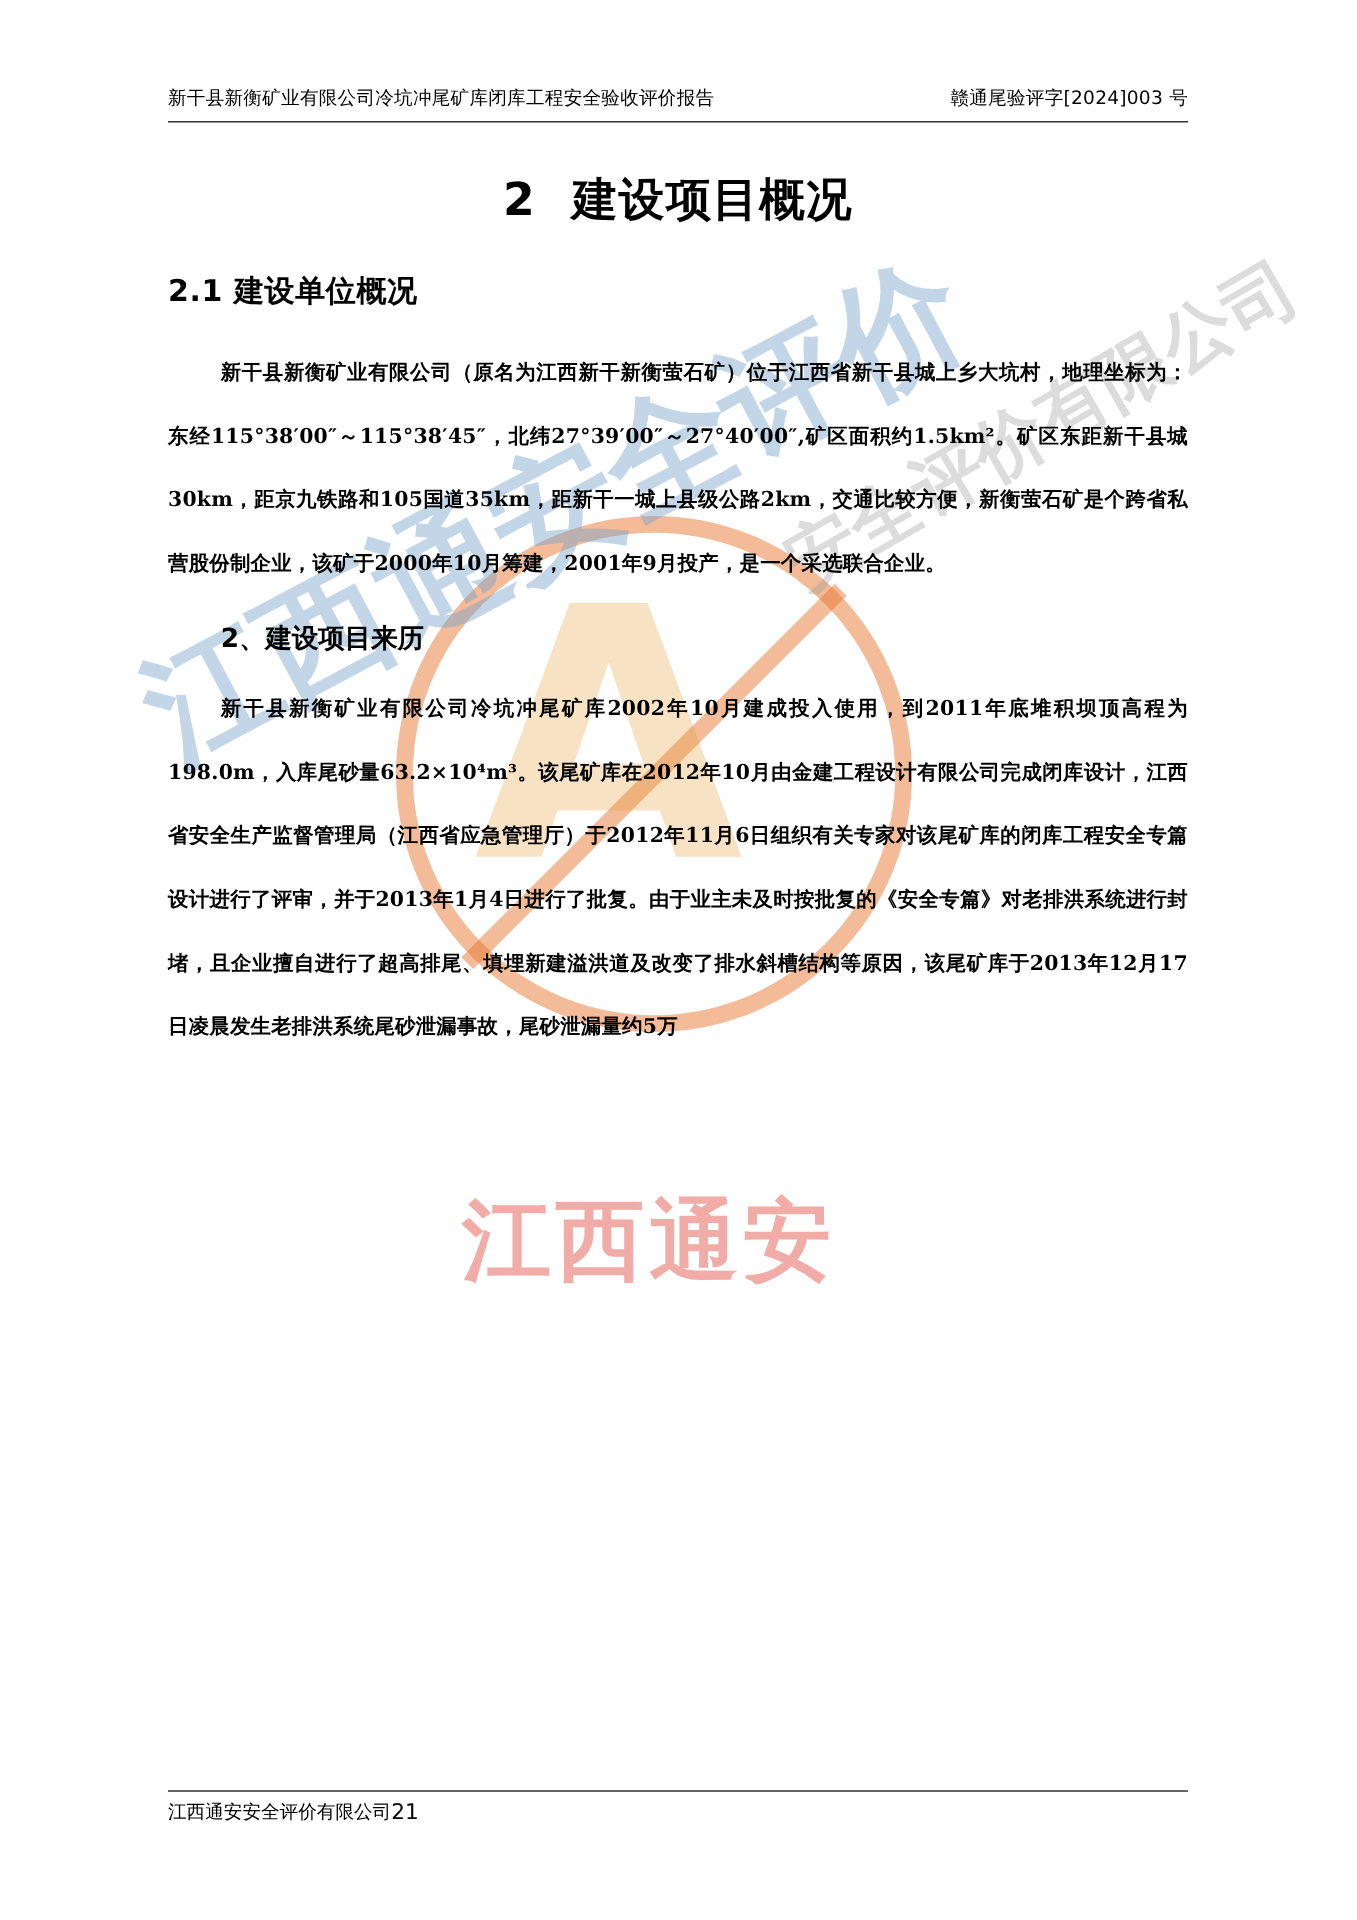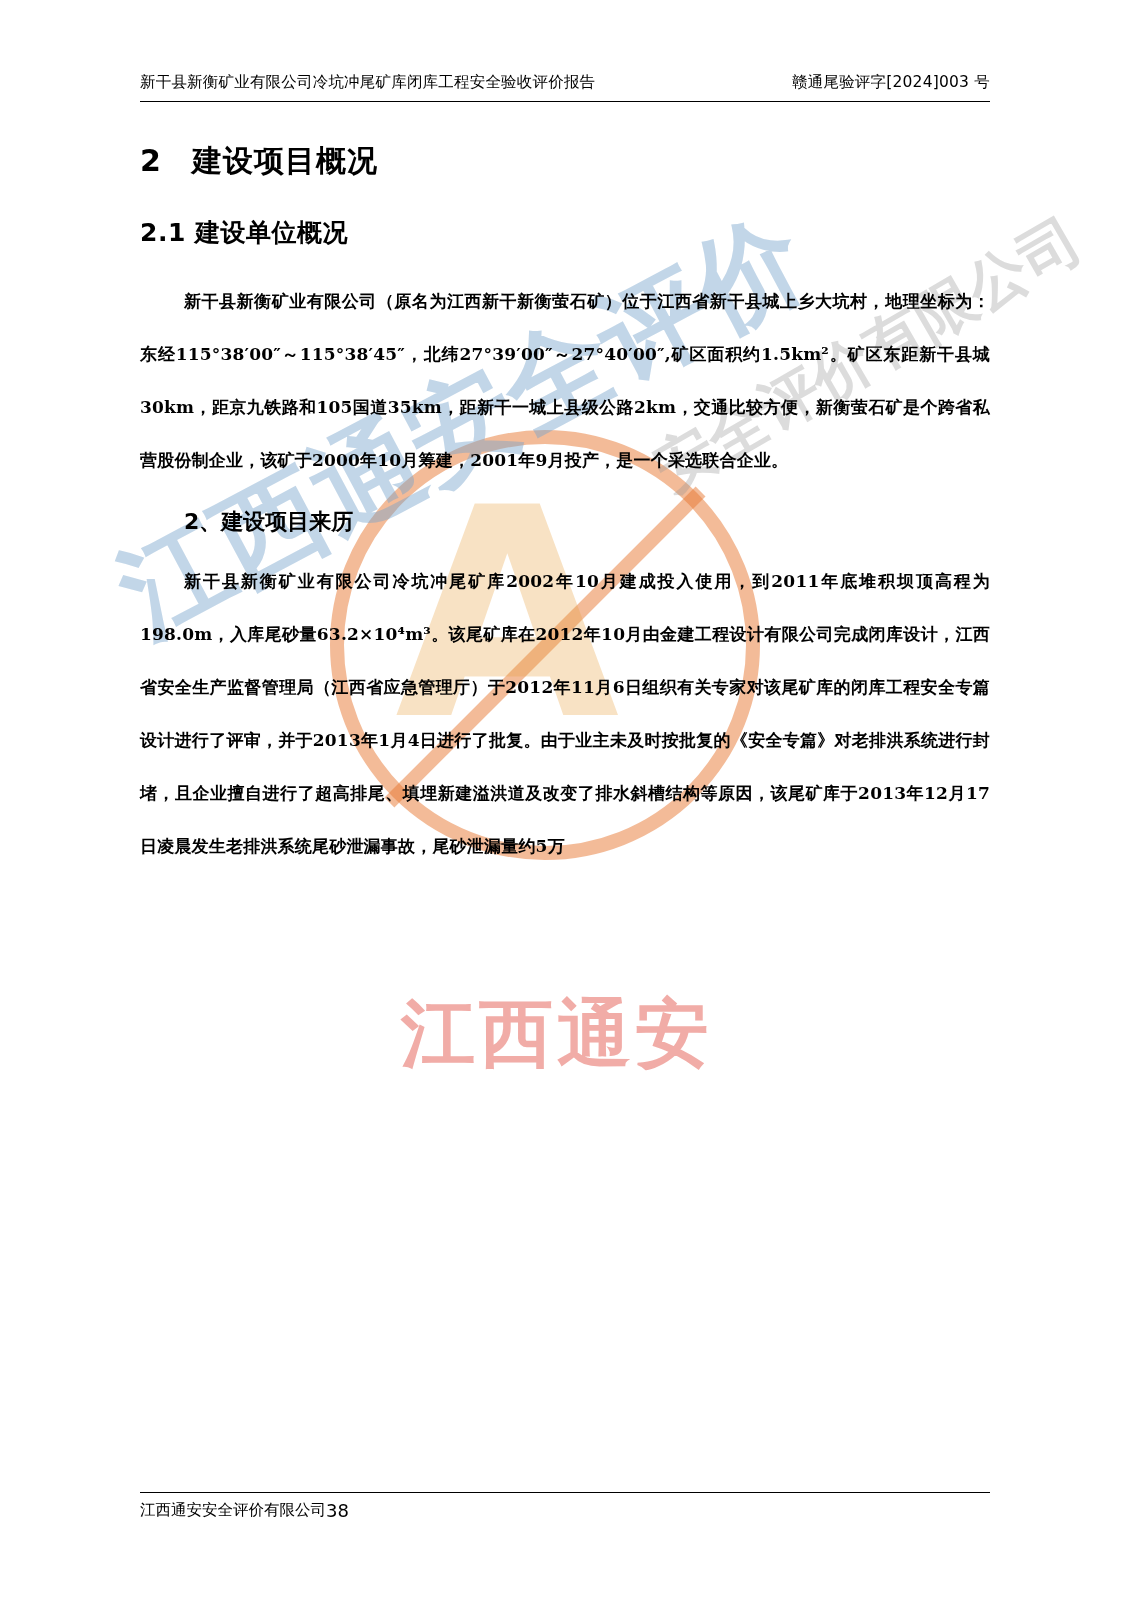--- a/index.html
+++ b/index.html
@@ -81,21 +81,20 @@
   .wm-text-red {
     position: absolute;
     left: 385px;
     top: 985px;
     font-size: 74px;
     font-family: "DejaVu Serif", serif;
     font-weight: bold;
     color: rgba(224, 70, 60, 0.45);
     white-space: nowrap;
     letter-spacing: 4px;
-    margin-left: 16px;
   }
   .wm-text-right {
     position: absolute;
     left: 640px;
     top: 440px;
     font-size: 60px;
     font-family: "DejaVu Serif", serif;
     font-weight: bold;
     color: rgba(150, 150, 150, 0.33);
     transform: rotate(-30deg);
@@ -129,25 +128,26 @@
 
   
   .content {
     position: absolute;
     left: 140px;
     top: 125px;
     width: 850px;
     z-index: 3;
   }
   h1.sec {
-    font-size: 30px;
+    font-size: 38px;
     font-weight: bold;
     margin: 16px 0 22px 0;
     letter-spacing: 1px;
     font-family: "DejaVu Sans", "Liberation Sans", sans-serif;
+    text-align: center;
   }
   h1.sec .num { margin-right: 30px; }
   h2.sub {
     font-size: 25px;
     font-weight: bold;
     margin: 34px 0 26px 0;
     letter-spacing: 0.5px;
     font-family: "DejaVu Sans", "Liberation Sans", sans-serif;
   }
   h3.item {
@@ -226,16 +226,16 @@
     <h3 class="item">2、建设项目来历</h3>
 
 
     <p class="body">新干县新衡矿业有限公司冷坑冲尾矿库2002年10月建成投入使用，到2011年底堆积坝顶高程为198.0m，入库尾砂量63.2×10⁴m³。该尾矿库在2012年10月由金建工程设计有限公司完成闭库设计，江西省安全生产监督管理局（江西省应急管理厅）于2012年11月6日组织有关专家对该尾矿库的闭库工程安全专篇设计进行了评审，并于2013年1月4日进行了批复。由于业主未及时按批复的《安全专篇》对老排洪系统进行封堵，且企业擅自进行了超高排尾、填埋新建溢洪道及改变了排水斜槽结构等原因，该尾矿库于2013年12月17 日凌晨发生老排洪系统尾砂泄漏事故，尾砂泄漏量约5万</p>
 
   </div>
 
   <div class="footer-rule"></div>
   <div class="footer">
     <span>江西通安安全评价有限公司</span>
-    <span class="footer-page">38</span>
+    <span class="footer-page">21</span>
   </div>
 
 </div>
 
 </body></html>

